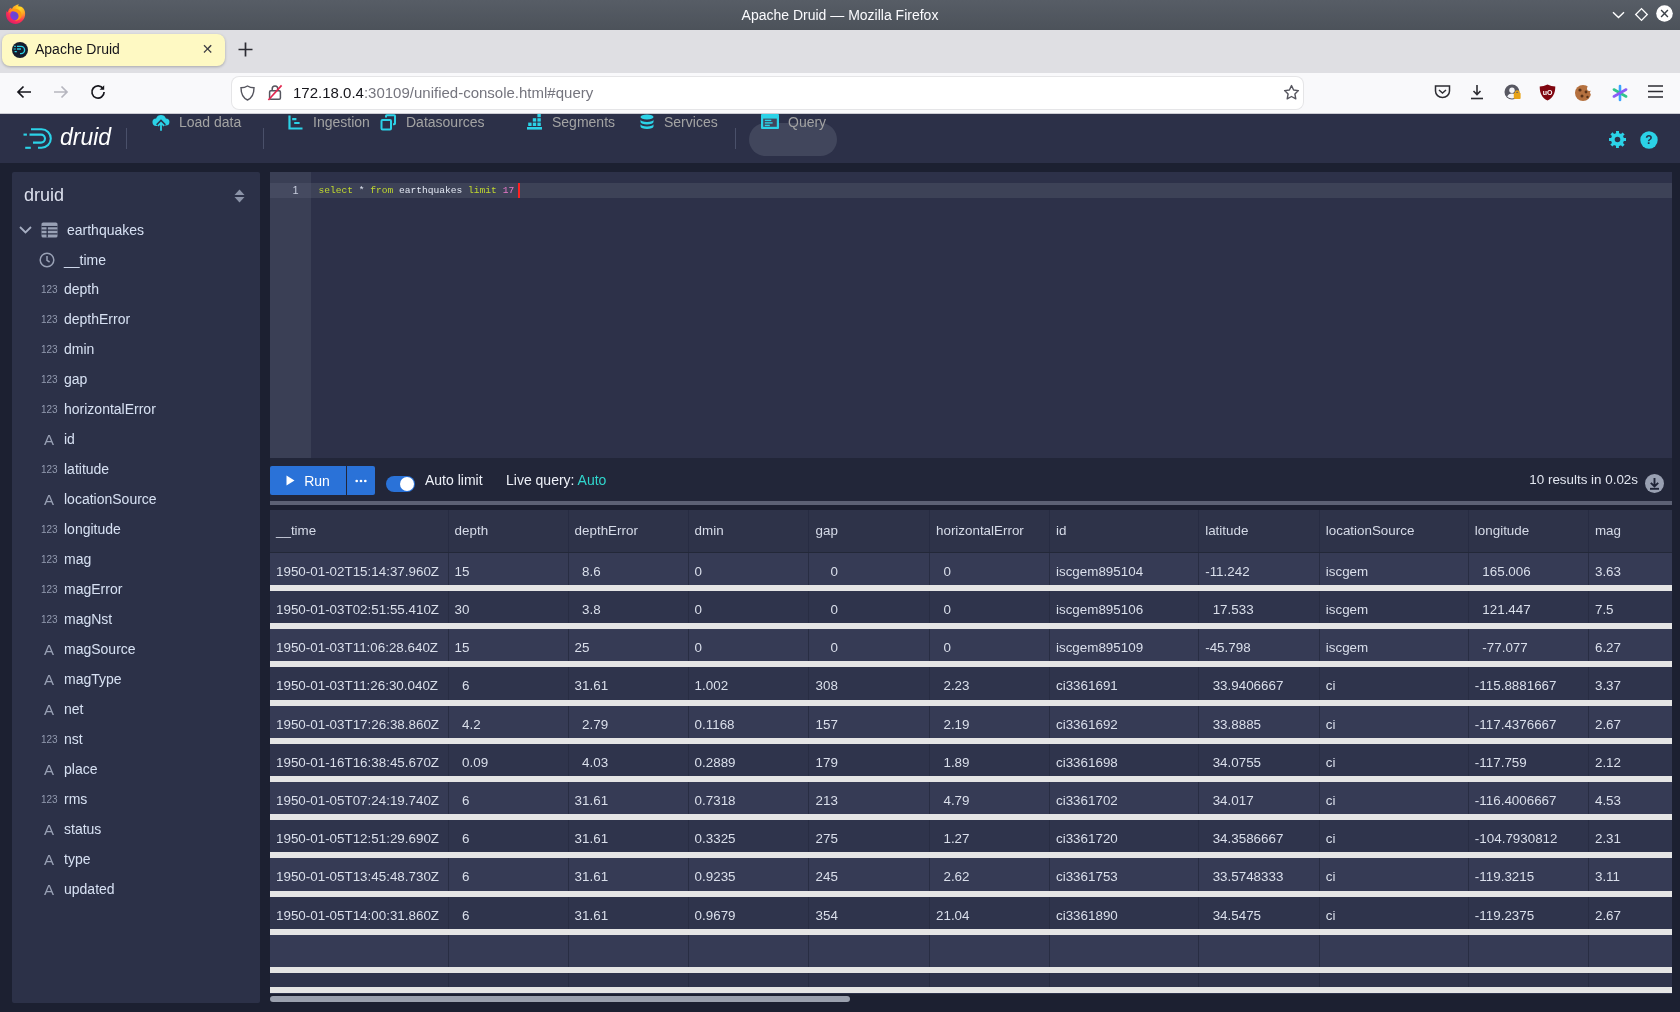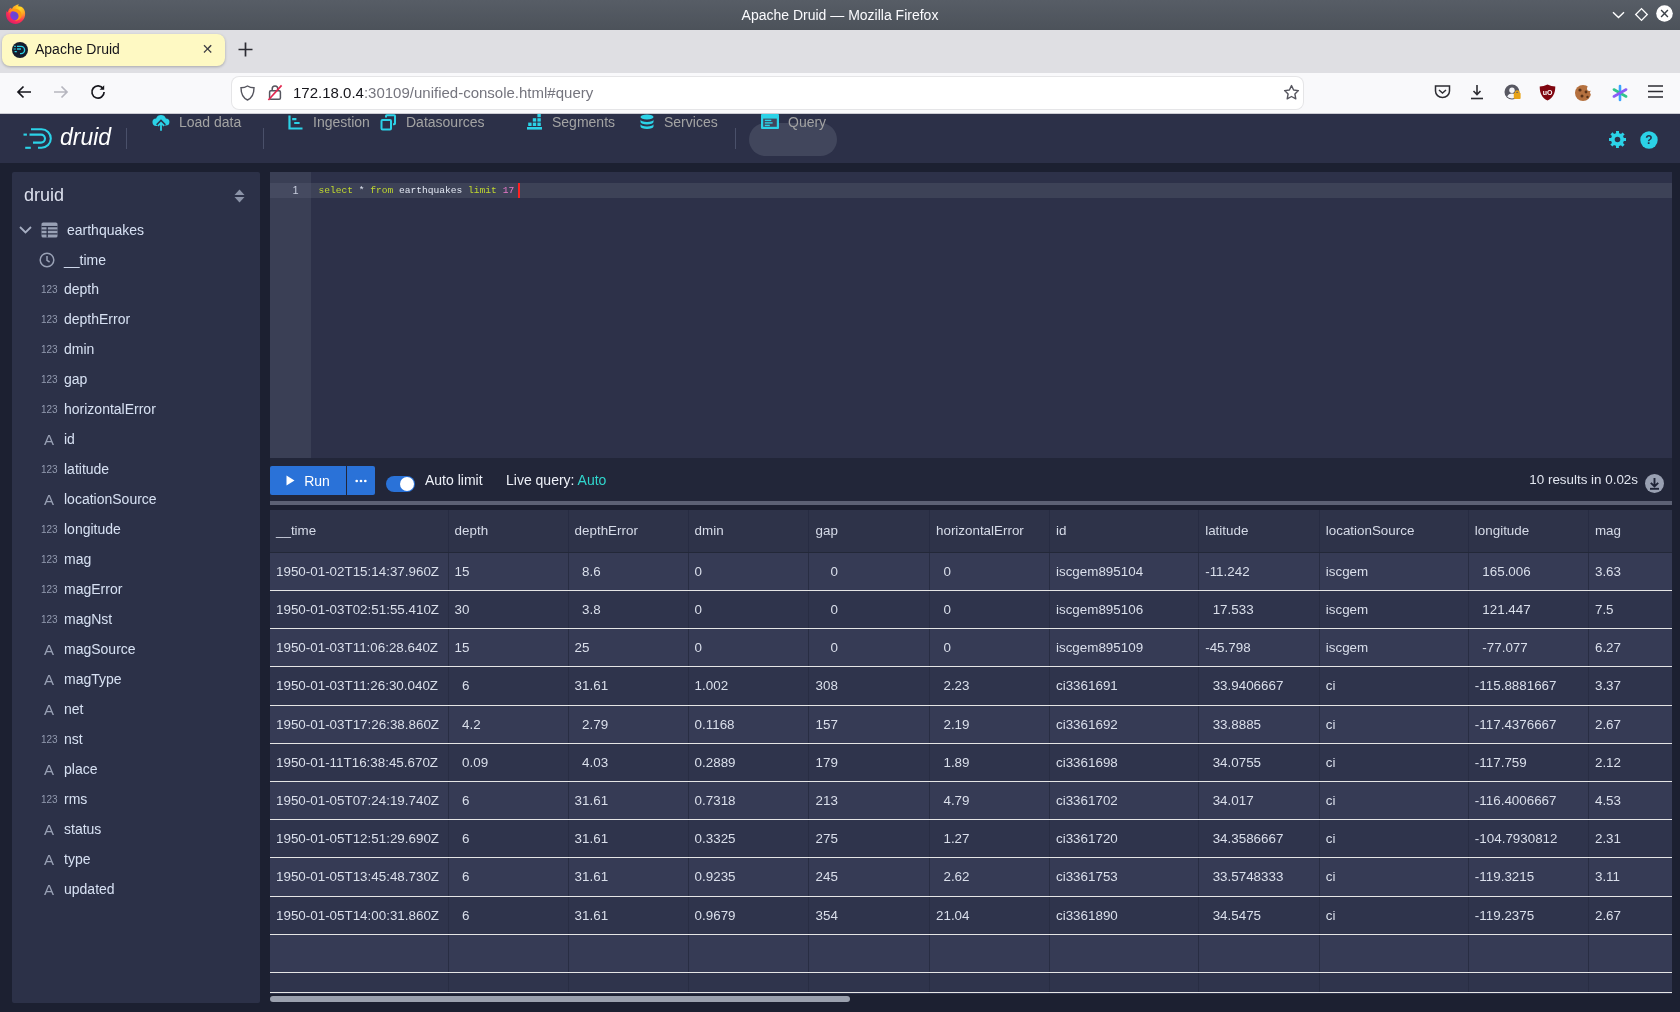--- a/index.html
+++ b/index.html
@@ -51,21 +51,21 @@
 #autolimit{left:425px;top:458px;height:44px;line-height:44px;font-size:14px;color:#eef1f8}
 #livequery{left:506px;top:458px;height:44px;line-height:44px;font-size:14px;color:#eef1f8}
 #livequery span{color:#30d6cd}
 #results-label{right:42px;top:458px;height:44px;line-height:44px;font-size:13.4px;color:#e2e6f0}
 #dlicon{left:1645px;top:474px;width:19px;height:19px;border-radius:50%;background:#99a0b2}
 #divider{left:270px;top:501px;width:1402px;height:3.5px;background:#5c6174}
 
 #table{left:270px;top:510px;width:1402px;height:484px;background:#2f344c;overflow:hidden}
 #thead{display:flex;height:42.7px;background:#2e3349;border-bottom:1px solid #232838}
 .th{flex:none;line-height:41.7px;padding-left:6px;font-size:13.4px;color:#d6dbe8;border-right:1px solid #272c42;overflow:hidden;white-space:nowrap}
-.tr{display:flex;height:38.23px;border-bottom:1px solid #e5e5e5}
+.tr{display:flex;height:38.23px;border-bottom:6px solid #e5e5e5}
 .tr.odd{background:#363b55}
 .tr.even{background:#2f344c}
 .td{flex:none;line-height:37.2px;padding-left:6px;font-size:13.4px;color:#dadfeb;border-right:1px solid #282d43;overflow:hidden;white-space:nowrap}
 #hscroll{left:270px;top:996px;width:580px;height:5.5px;background:#9aa0ae;border-radius:3px}
 .c0{width:178.6px}
 .c1{width:120px}
 .c2{width:120px}
 .c3{width:120.9px}
 .c4{width:120.5px}
 .c5{width:120px}
@@ -539,21 +539,21 @@
       <div class="td c3">0.1168</div>
       <div class="td c4">157</div>
       <div class="td c5"><i>0</i>2.19</div>
       <div class="td c6">ci3361692</div>
       <div class="td c7"><i>0</i>33.8885</div>
       <div class="td c8">ci</div>
       <div class="td c9">-117.4376667</div>
       <div class="td c10">2.67</div>
     </div>
 <div class="tr even">
-      <div class="td c0">1950-01-11T16:38:45.670Z</div>
+      <div class="td c0">1950-01-16T16:38:45.670Z</div>
       <div class="td c1"><i>0</i>0.09</div>
       <div class="td c2"><i>0</i>4.03</div>
       <div class="td c3">0.2889</div>
       <div class="td c4">179</div>
       <div class="td c5"><i>0</i>1.89</div>
       <div class="td c6">ci3361698</div>
       <div class="td c7"><i>0</i>34.0755</div>
       <div class="td c8">ci</div>
       <div class="td c9">-117.759</div>
       <div class="td c10">2.12</div>

